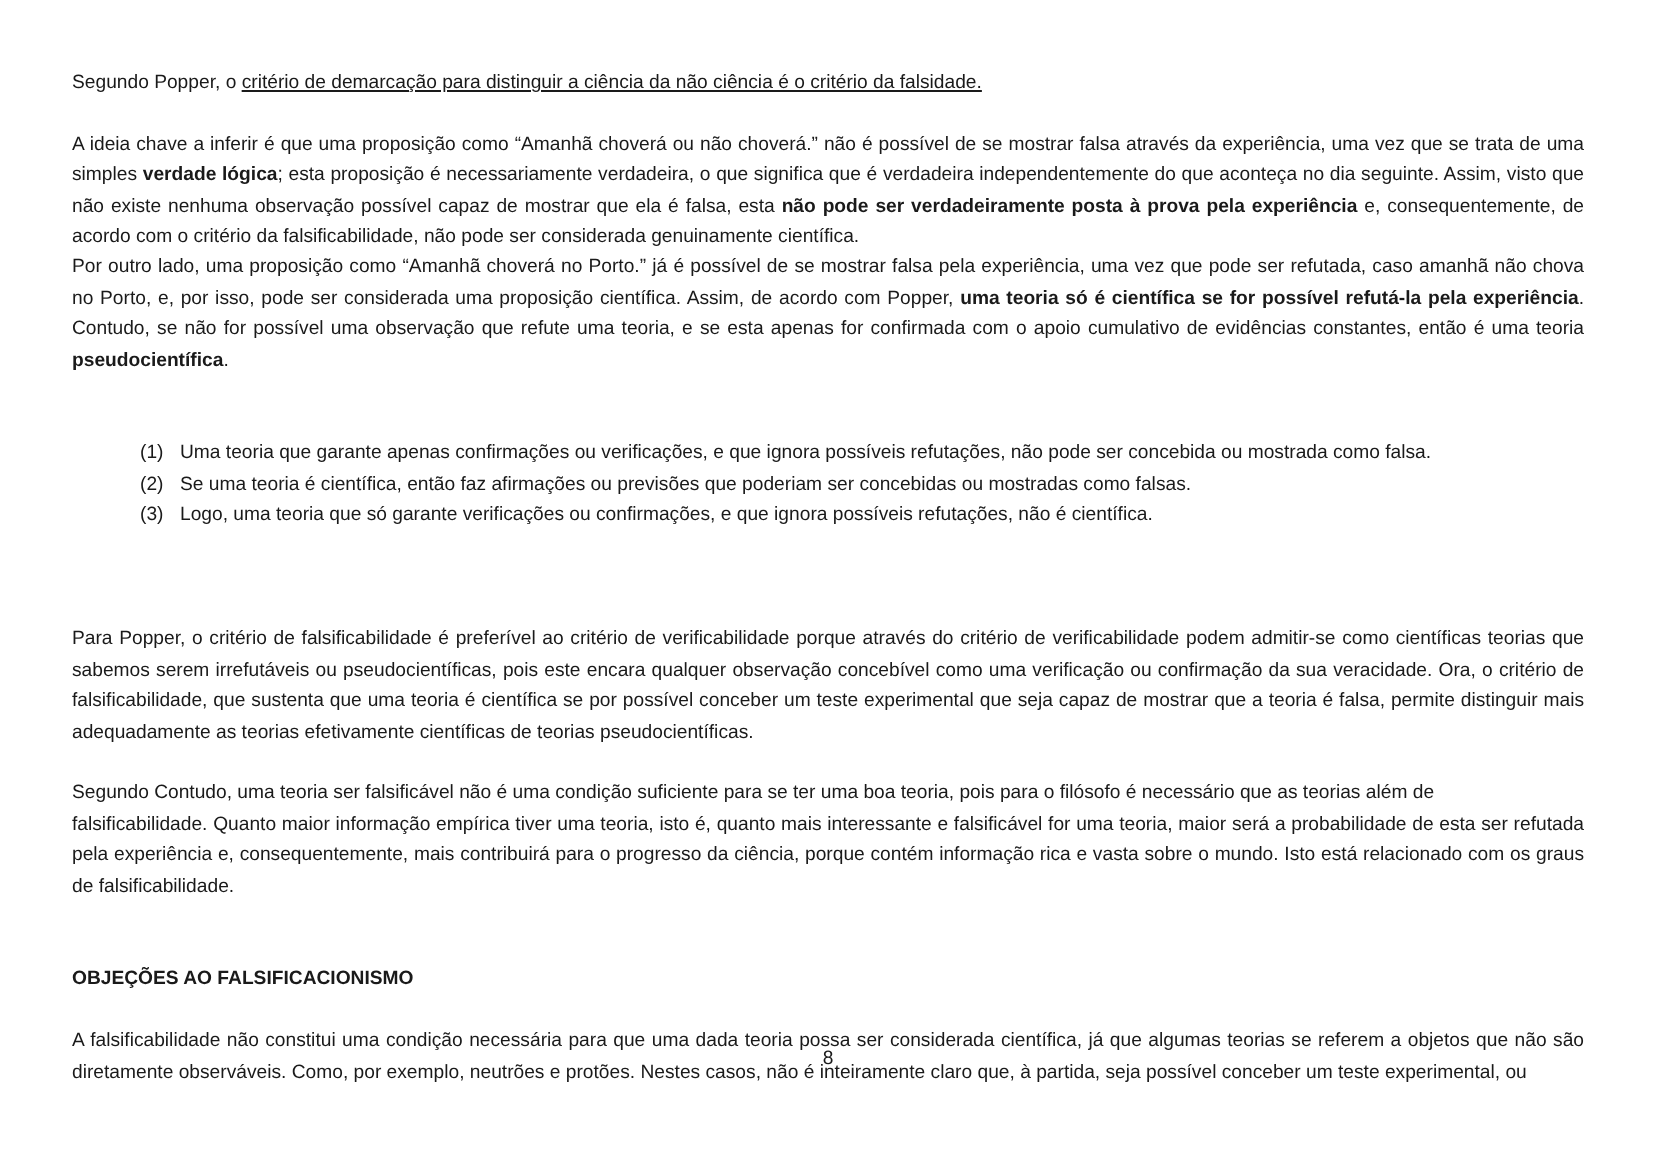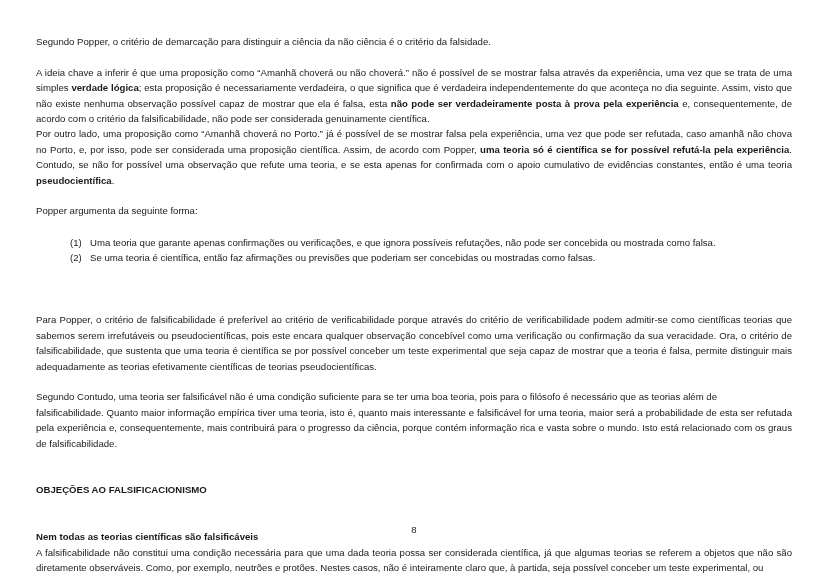--- a/index.html
+++ b/index.html
@@ -2,54 +2,53 @@
 <html><head>
 <meta charset="utf-8">
 <style>
   html, body { margin:0; padding:0; background:#ffffff; }
   body { width:828px; height:586px; overflow:hidden; position:relative;
          font-family:"Liberation Sans", sans-serif; color:#1a1a1a; }
   .page { position:absolute; left:36px; top:34px; width:756px; font-size:9.6px; line-height:15.4px; }
   p { margin:0; }
   .j { text-align:justify; }
   .gap { height:15.4px; }
-  .u { }
+  .u { text-decoration:underline; }
   b { font-weight:bold; }
   ol { margin:16px; padding:0; list-style:none; }
   ol li { padding-left:18px; position:relative; }
   ol li .num { display:inline-block; width:20px; }
   .heading { font-weight:bold;margin-top:16px; }
   .pagenum { position:absolute; left:0; width:828px; top:524px; text-align:center; font-size:9.6px; }
 </style>
 </head>
 <body>
 
 <div class="page">
   <p><span>Segundo Popper, o </span><span class="u">critério de demarcação para distinguir a ciência da não ciência é o critério da falsidade.</span></p>
   <div class="gap"></div>
 
   <p class="j"><span>A ideia chave a inferir é que uma proposição como “Amanhã choverá ou não choverá.” não é possível de se mostrar falsa através da experiência, uma vez que se trata de uma simples </span><b>verdade lógica</b><span>; esta proposição é necessariamente verdadeira, o que significa que é verdadeira independentemente do que aconteça no dia seguinte. Assim, visto que não existe nenhuma observação possível capaz de mostrar que ela é falsa, esta </span><b>não pode ser verdadeiramente posta à prova pela experiência</b><span> e, consequentemente, de acordo com o critério da falsificabilidade, não pode ser considerada genuinamente científica.</span></p>
   <p class="j"><span>Por outro lado, uma proposição como “Amanhã choverá no Porto.” já é possível de se mostrar falsa pela experiência, uma vez que pode ser refutada, caso amanhã não chova no Porto, e, por isso, pode ser considerada uma proposição científica. Assim, de acordo com Popper, </span><b>uma teoria só é científica se for possível refutá-la pela experiência</b><span>. Contudo, se não for possível uma observação que refute uma teoria, e se esta apenas for confirmada com o apoio cumulativo de evidências constantes, então é uma teoria </span><b>pseudocientífica</b><span>.</span></p>
   <div class="gap"></div>
 
-  <p>Popper argumenta da seguinte forma:</p>
   <ol>
     <li><span class="num">(1)</span><span>Uma teoria que garante apenas confirmações ou verificações, e que ignora possíveis refutações, não pode ser concebida ou mostrada como falsa.</span></li>
     <li><span class="num">(2)</span><span>Se uma teoria é científica, então faz afirmações ou previsões que poderiam ser concebidas ou mostradas como falsas.</span></li>
+    <li><span class="num">(3)</span><span>Logo, uma teoria que só garante verificações ou confirmações, e que ignora possíveis refutações, não é científica.</span></li>
   </ol>
   <div class="gap"></div>
 
   <div class="gap"></div>
 
   <p class="j">Para Popper, o critério de falsificabilidade é preferível ao critério de verificabilidade porque através do critério de verificabilidade podem admitir-se como científicas teorias que sabemos serem irrefutáveis ou pseudocientíficas, pois este encara qualquer observação concebível como uma verificação ou confirmação da sua veracidade. Ora, o critério de falsificabilidade, que sustenta que uma teoria é científica se por possível conceber um teste experimental que seja capaz de mostrar que a teoria é falsa, permite distinguir mais adequadamente as teorias efetivamente científicas de teorias pseudocientíficas.</p>
   <div class="gap"></div>
 
   <p><span>Segundo Contudo, uma teoria ser falsificável não é uma condição suficiente para se ter uma boa teoria, pois para o filósofo é necessário que as teorias além de</span><br></p>
   <p class="j">falsificabilidade. Quanto maior informação empírica tiver uma teoria, isto é, quanto mais interessante e falsificável for uma teoria, maior será a probabilidade de esta ser refutada pela experiência e, consequentemente, mais contribuirá para o progresso da ciência, porque contém informação rica e vasta sobre o mundo. Isto está relacionado com os graus de falsificabilidade.</p>
   <div class="gap"></div>
 
   <p class="heading">OBJEÇÕES AO FALSIFICACIONISMO</p>
   <div class="gap"></div>
-  <p class="heading">Nem todas as teorias científicas são falsificáveis</p>
   <p class="j">A falsificabilidade não constitui uma condição necessária para que uma dada teoria possa ser considerada científica, já que algumas teorias se referem a objetos que não são diretamente observáveis. Como, por exemplo, neutrões e protões. Nestes casos, não é inteiramente claro que, à partida, seja possível conceber um teste experimental, ou</p>
 </div>
 
 <div class="pagenum">8</div>
 
 </body></html>

